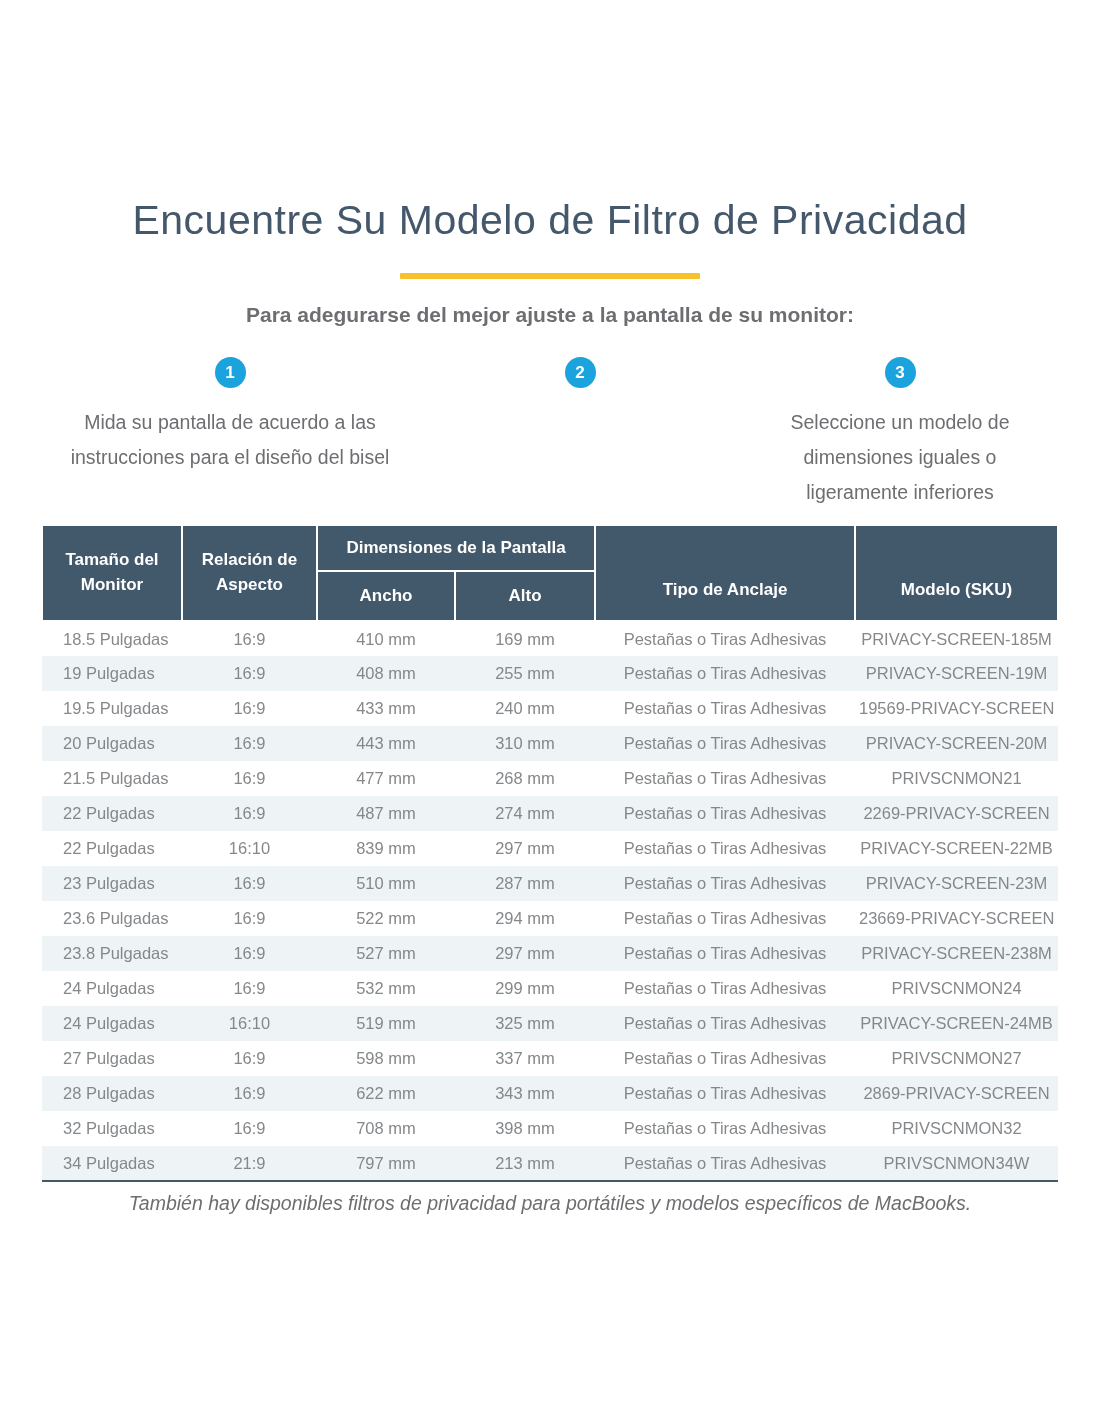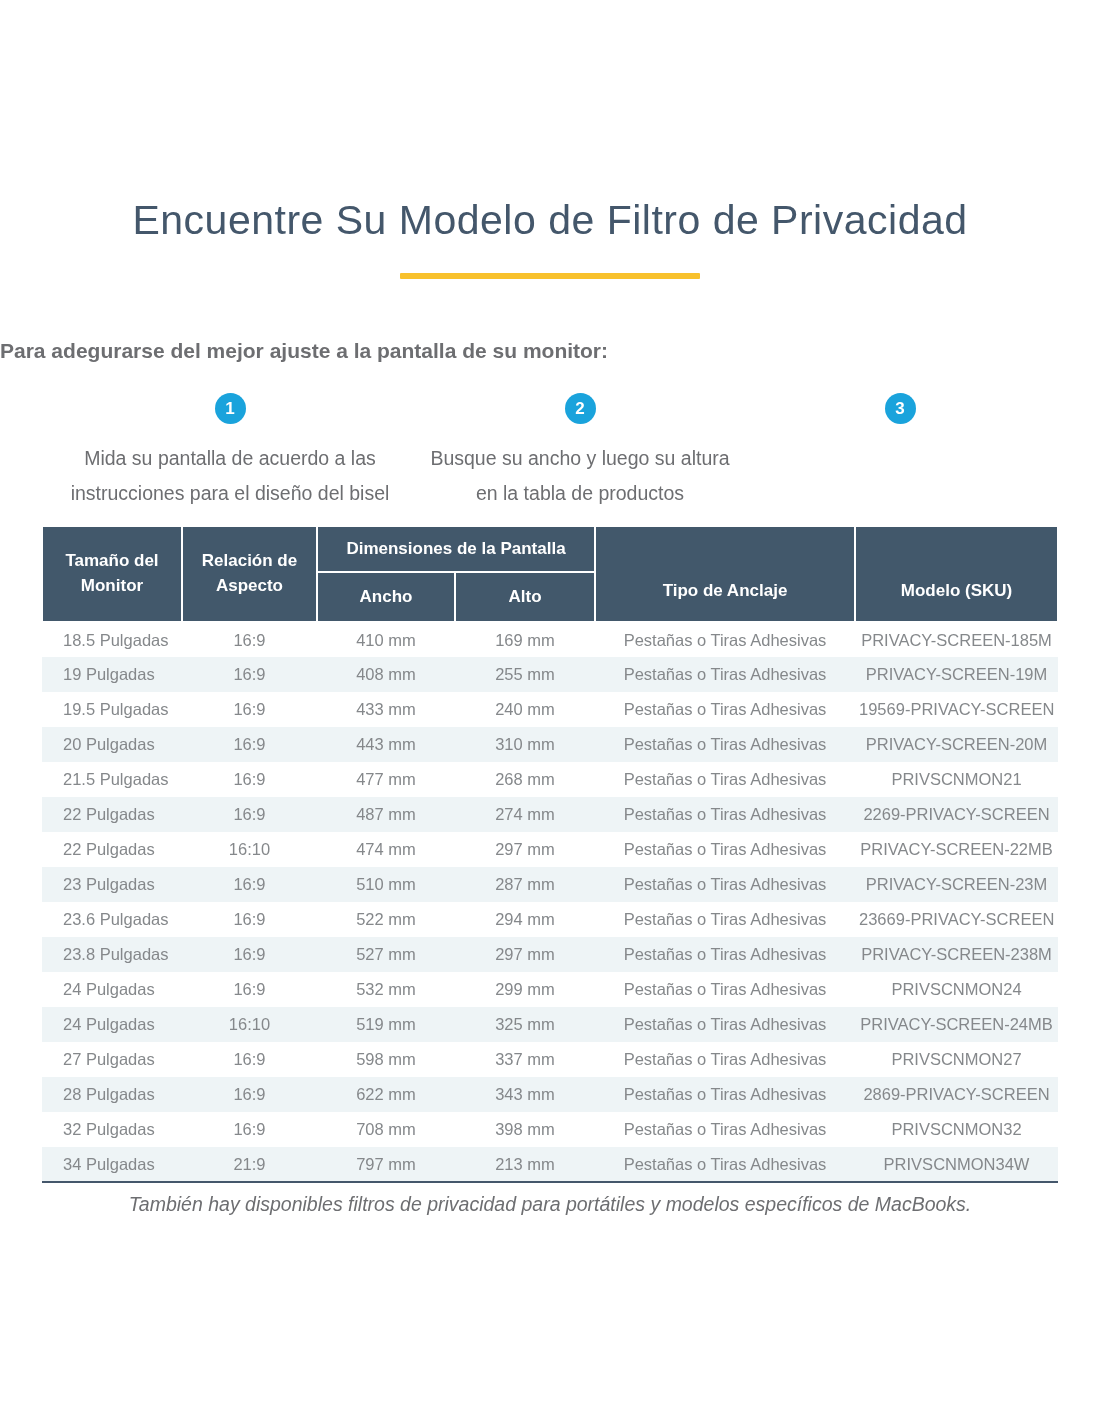--- a/index.html
+++ b/index.html
@@ -34,22 +34,22 @@
     line-height: 1.1;
   }
   .accent-rule {
     width: 300px;
     height: 6px;
     background: var(--accent-yellow);
     margin: 30px auto 0 auto;
     border-radius: 1px;
   }
   .page-subtitle {
-    margin-top: 60px;
-    text-align: left;
+    margin-top: 24px;
+    text-align: center;
     font-size: 21px;
     font-weight: bold;
     color: var(--body-gray);
   }
   .steps {
     display: flex;
     justify-content: center;
     margin: 30px auto 0 auto;
     width: 1010px;
   }
@@ -143,24 +143,24 @@
 
   <h2 class="page-subtitle">Para adegurarse del mejor ajuste a la pantalla de su monitor:</h2>
 
   <div class="steps">
     <div class="step step-1">
       <span class="step-badge">1</span>
       <div class="step-text">Mida su pantalla de acuerdo a las instrucciones para el diseño del bisel</div>
     </div>
     <div class="step step-2">
       <span class="step-badge">2</span>
-      <div class="step-text">Busque su ancho y luego su altura en la tabla de productos</div>
     </div>
     <div class="step step-3">
       <span class="step-badge">3</span>
+      <div class="step-text">Seleccione un modelo de dimensiones iguales o ligeramente inferiores</div>
     </div>
   </div>
 
   <table class="product-table">
     <colgroup>
       <col class="c1">
         <col class="c2">
         <col class="c3">
         <col class="c4">
         <col class="c5">
@@ -230,21 +230,21 @@
     <td>16:9</td>
     <td>487 mm</td>
     <td>274 mm</td>
     <td>Pestañas o Tiras Adhesivas</td>
     <td>2269-PRIVACY-SCREEN</td>
   </tr>
 
   <tr>
     <td class="cell-size">22 Pulgadas</td>
     <td>16:10</td>
-    <td>474 mm</td>
+    <td>839 mm</td>
     <td>297 mm</td>
     <td>Pestañas o Tiras Adhesivas</td>
     <td>PRIVACY-SCREEN-22MB</td>
   </tr>
 
   <tr>
     <td class="cell-size">23 Pulgadas</td>
     <td>16:9</td>
     <td>510 mm</td>
     <td>287 mm</td>

